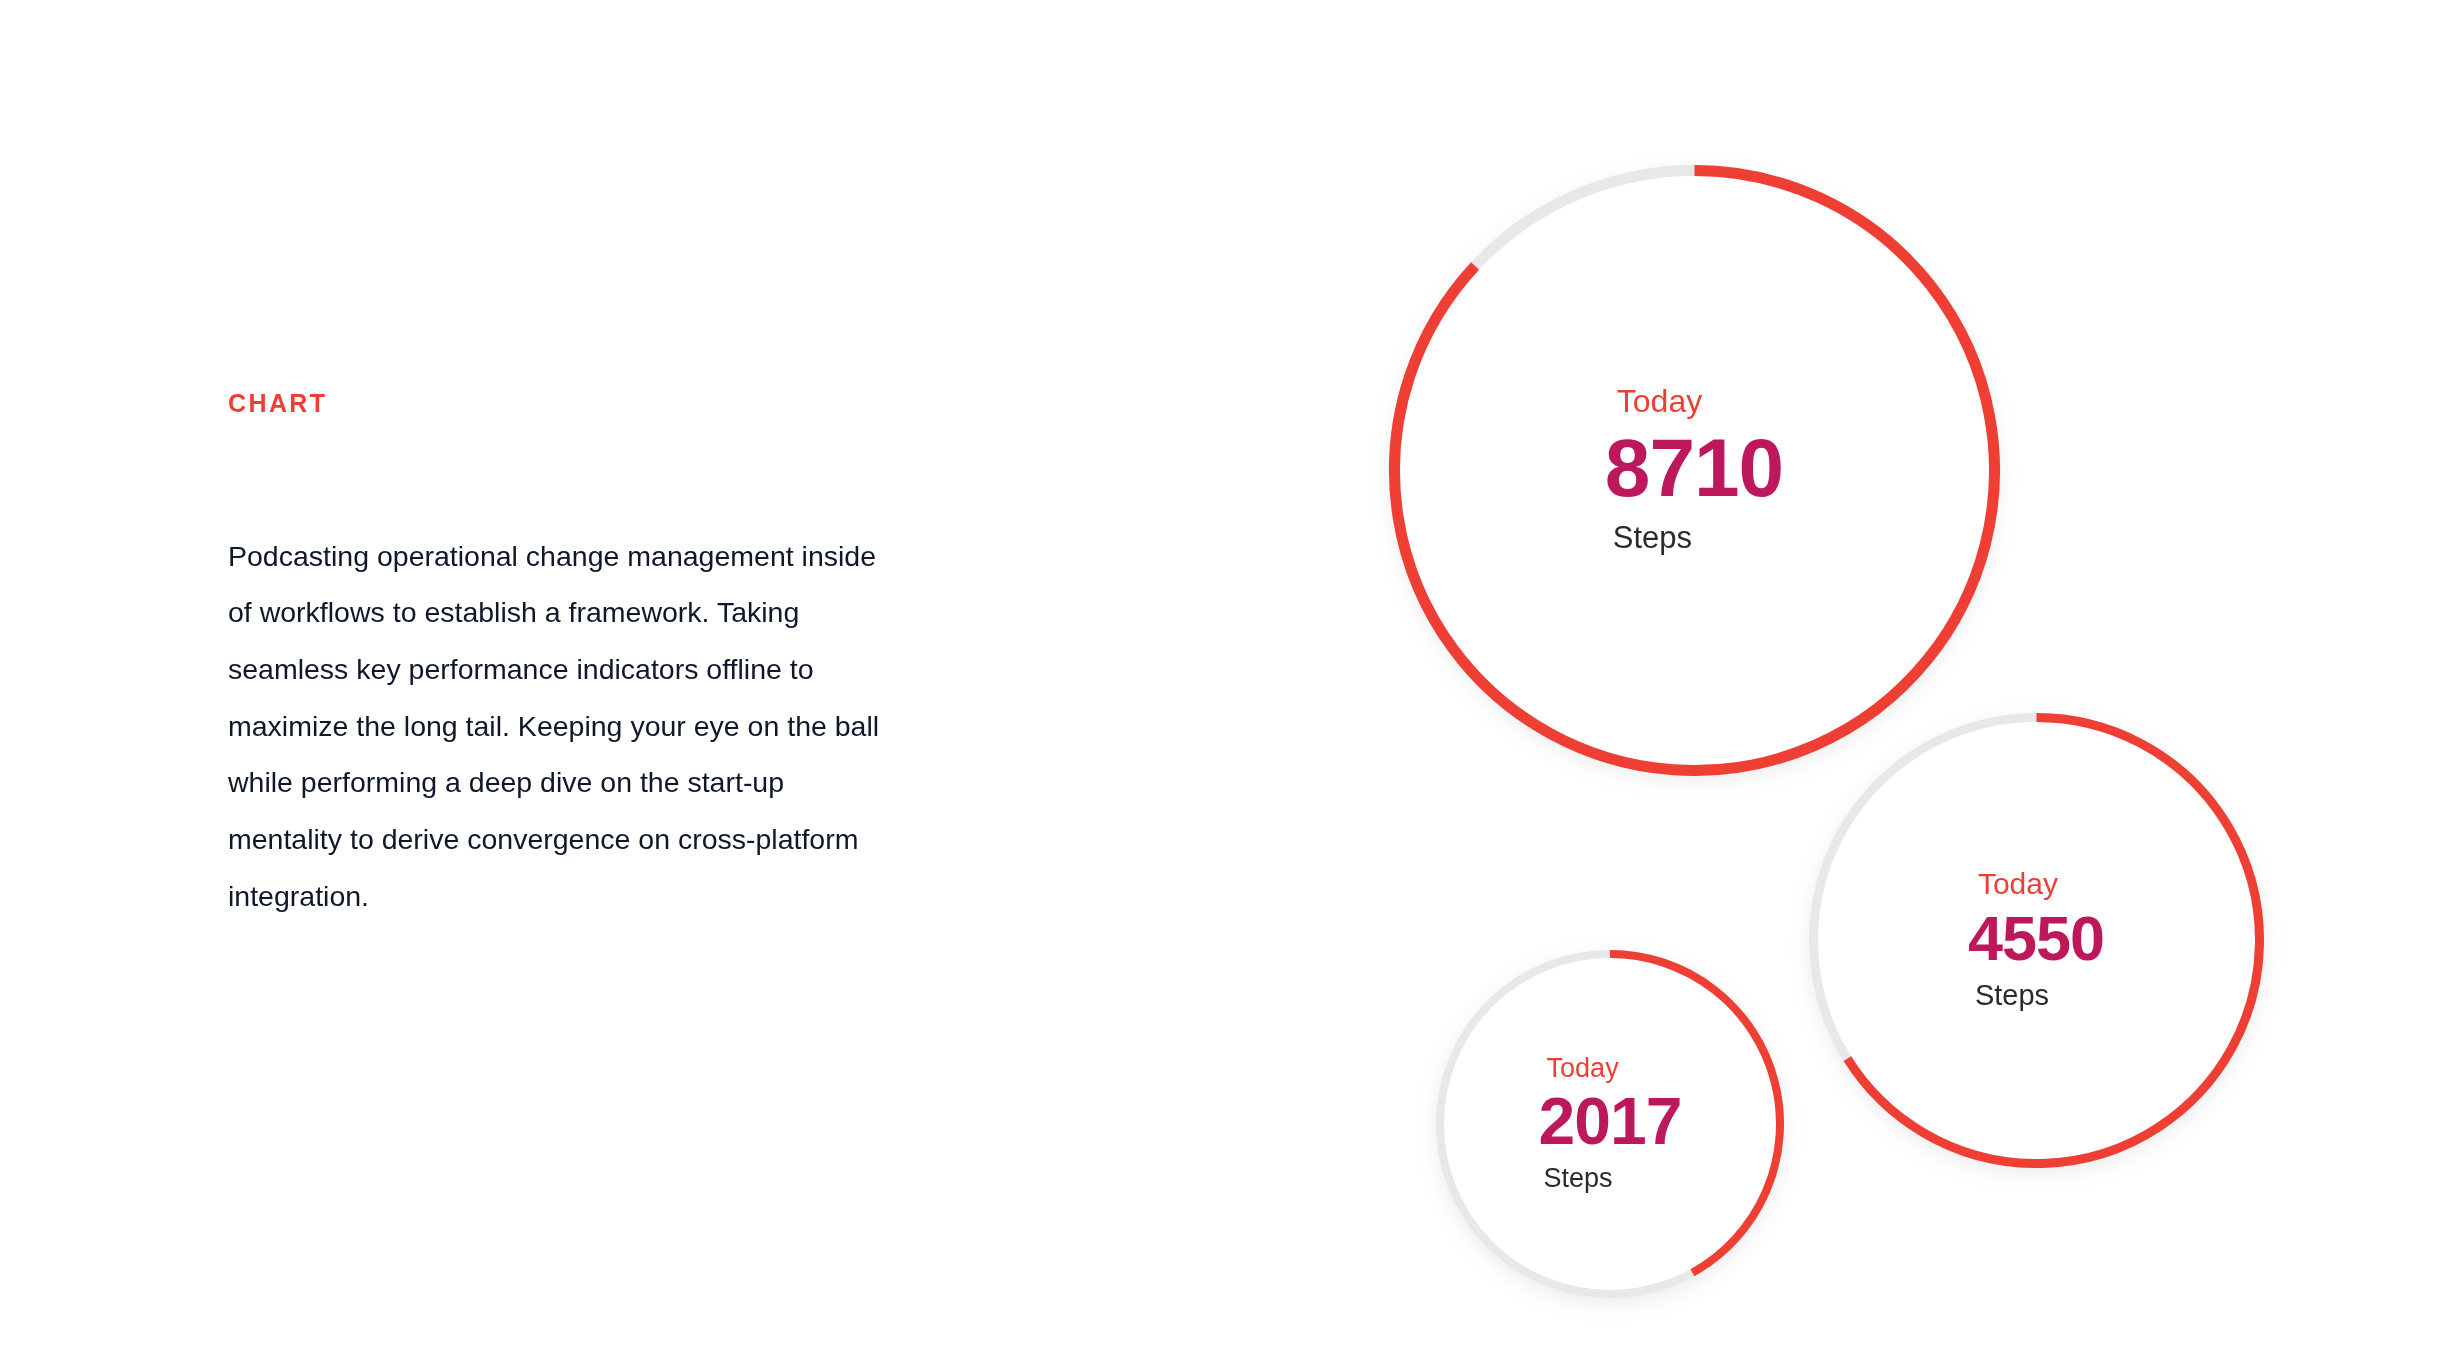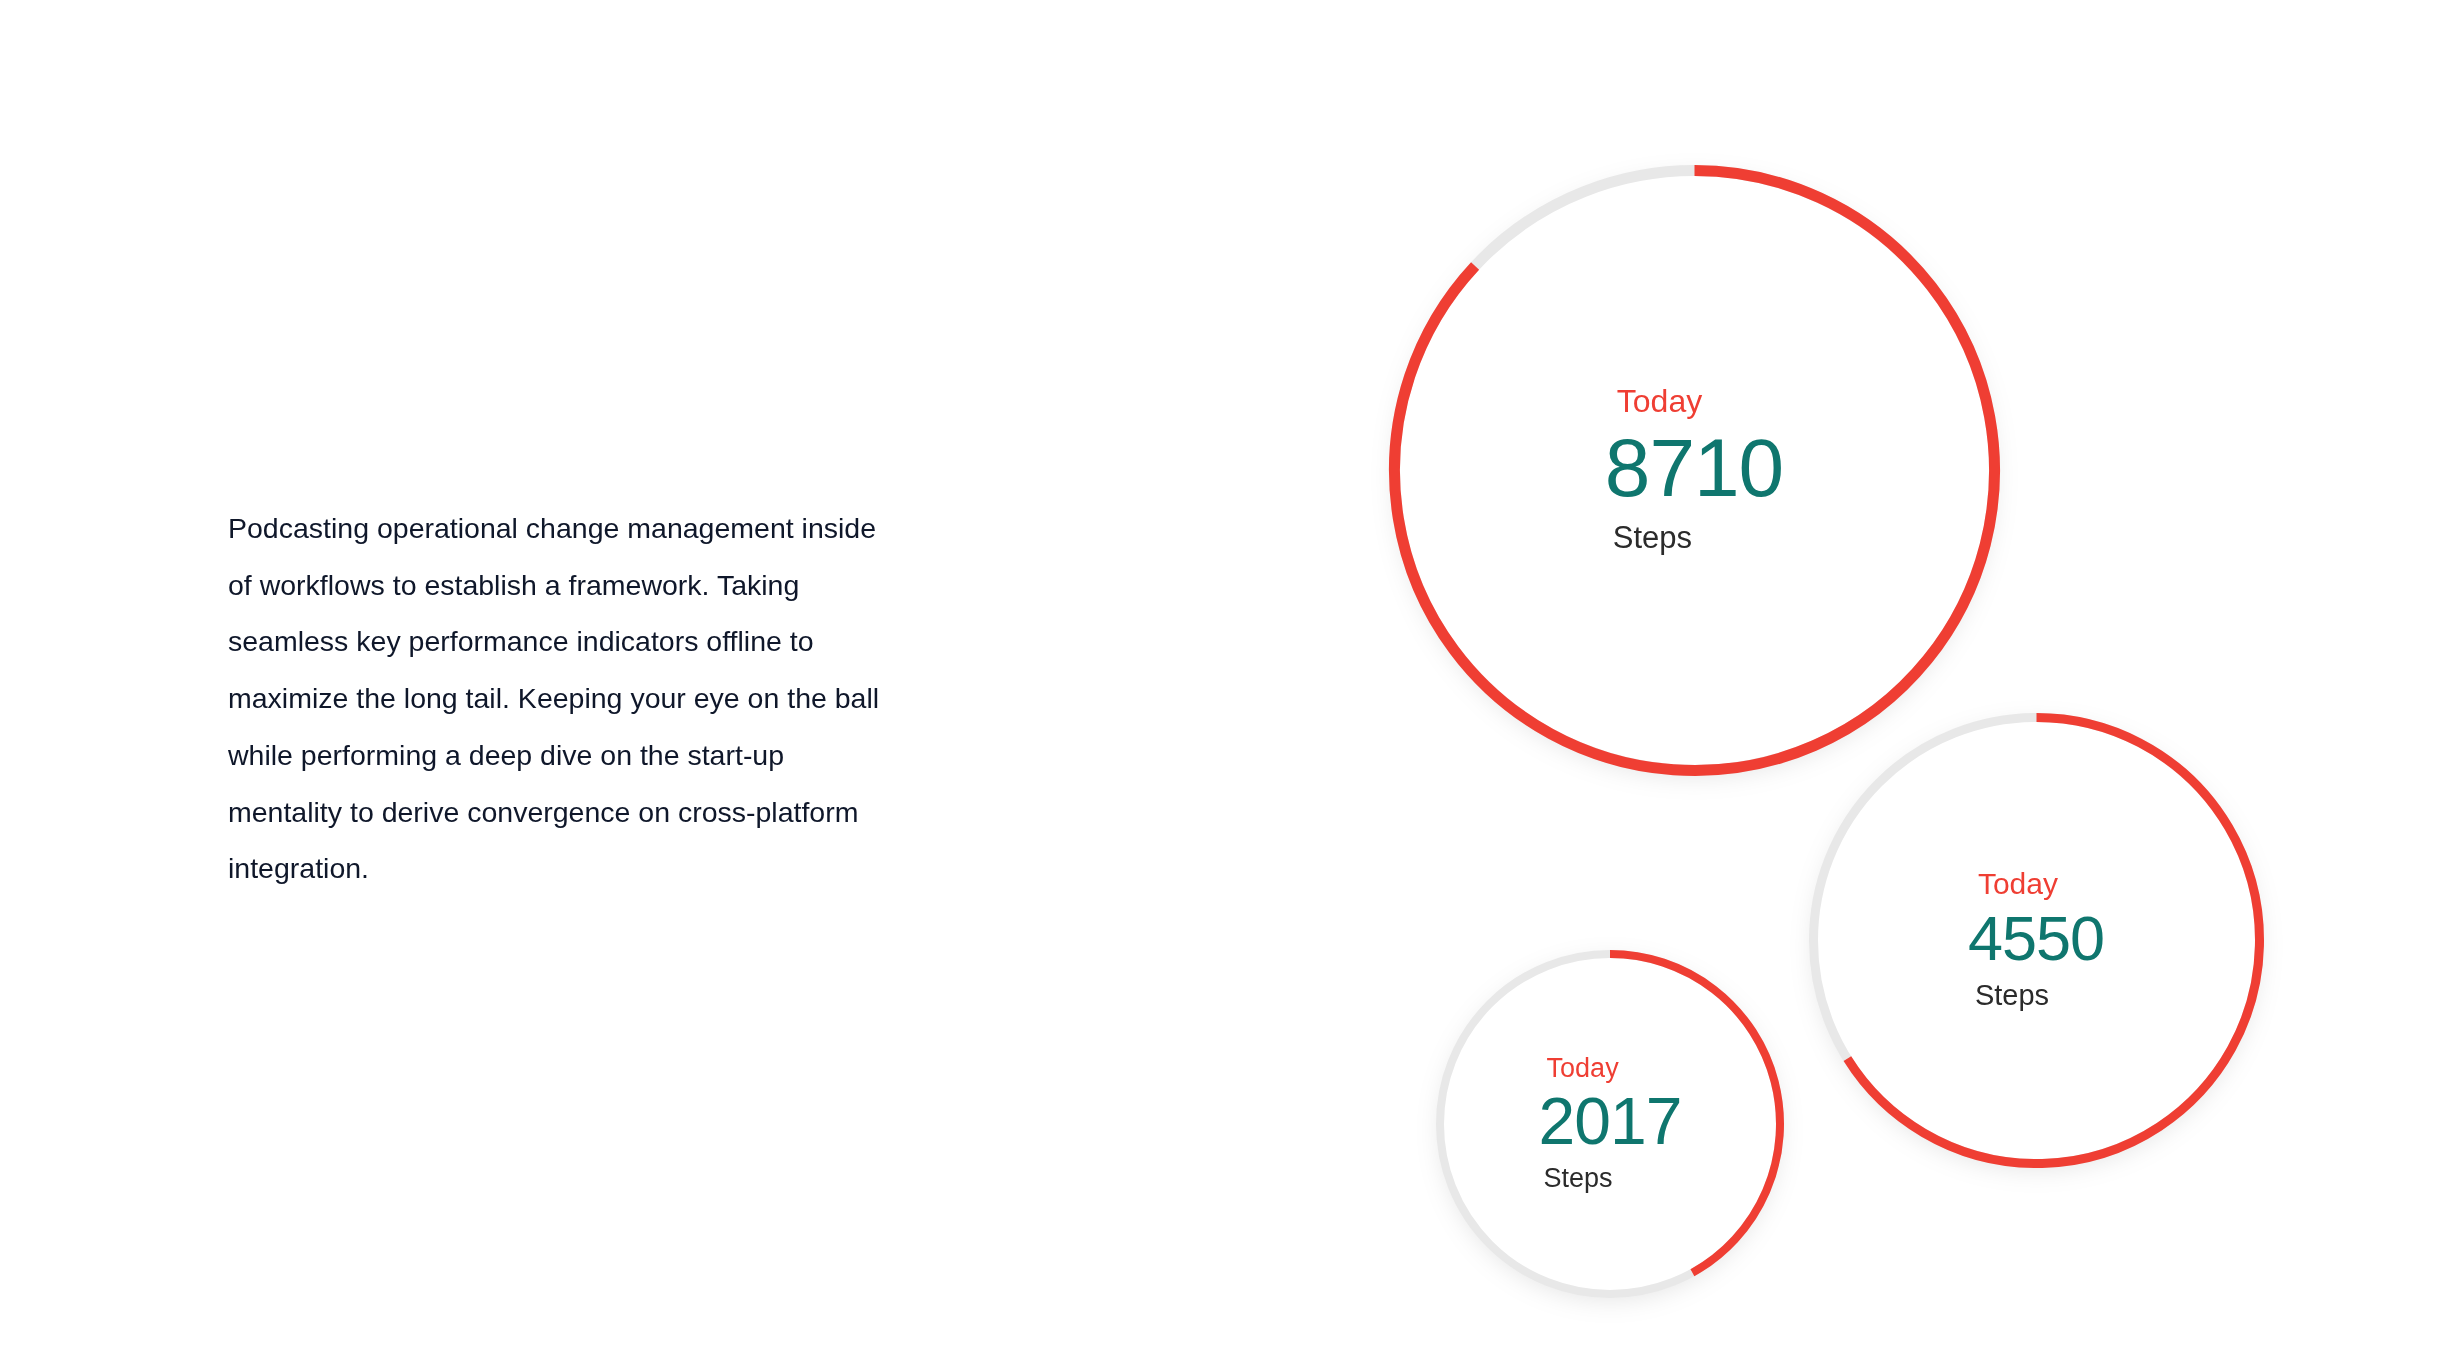--- a/index.html
+++ b/index.html
@@ -98,22 +98,22 @@
     flex-direction: column;
     align-items: flex-start;
   }
 
   .donut-label {
     color: #EF3E33;
     font-weight: 400;
     line-height: 1.1;
   }
   .donut-value {
-    color: #0f766e;
-    font-weight: 400;
+    color: #be185d;
+    font-weight: 700;
     line-height: 1.06;
     letter-spacing: -1px;
   }
   .donut-unit {
     color: #2b2b2b;
     font-weight: 400;
     line-height: 1.15;
   }
 
   
@@ -129,20 +129,21 @@
   .d-sm .donut-value { font-size: 66px; }
   .d-sm .donut-unit  { font-size: 27px; margin-left: 5px; margin-top: 6px; }
 </style>
 </head>
 <body>
 
 <div class="slide">
 
   <div class="text-col">
 
+    <div class="eyebrow">CHART</div>
 
 
     <p class="body-copy">Podcasting operational change management inside of workflows to establish a framework. Taking seamless key performance indicators offline to maximize the long tail. Keeping your eye on the ball while performing a deep dive on the start-up mentality to derive convergence on cross-platform integration.</p>
   </div>
 
   <div class="donut-group">
 
     <div class="donut d-lg" id="ring-0" style="width: 663px; height: 663px; left: 1362.5px; top: 138.5px;">
       <svg width="663" height="663" viewBox="0 0 663 663">
           <defs>

